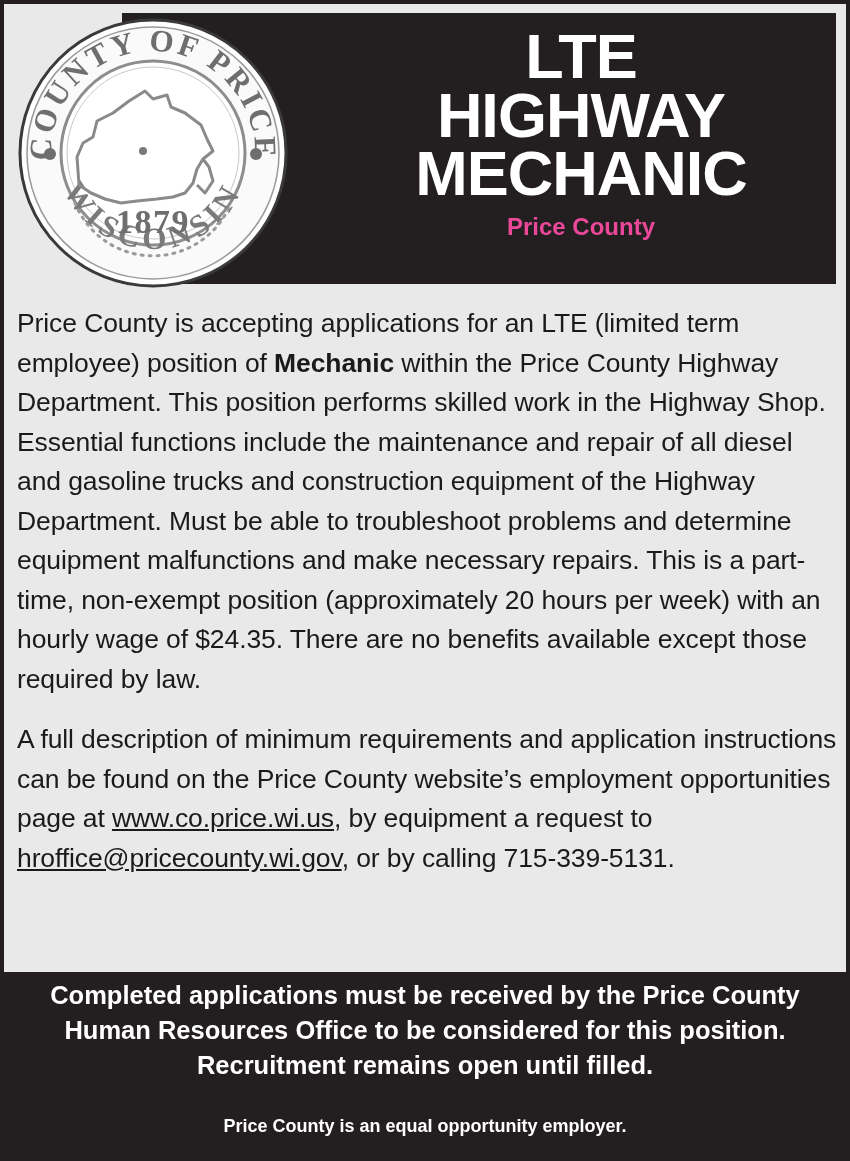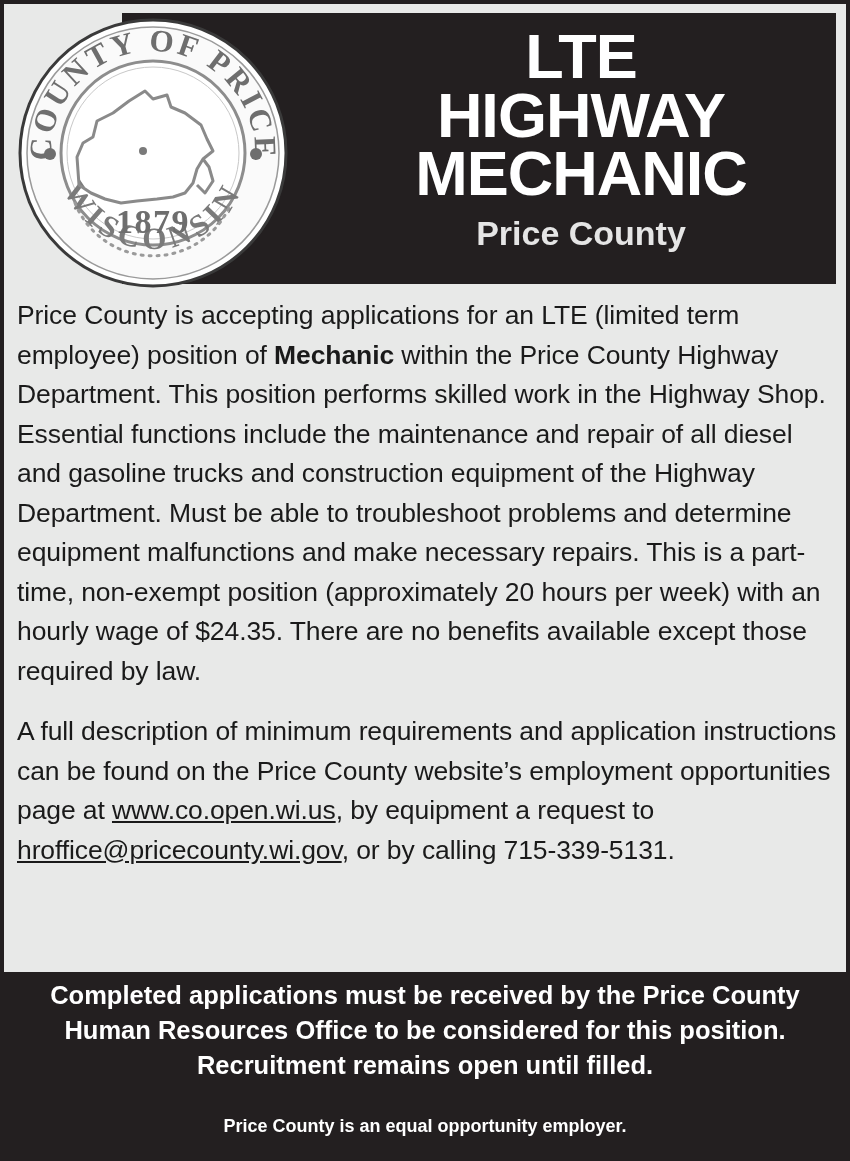--- a/index.html
+++ b/index.html
@@ -50,44 +50,44 @@
   .title-line {
     color: #ffffff;
     font-weight: bold;
     font-size: 63px;
     line-height: 0.93;
     letter-spacing: -1px;
     white-space: nowrap;
     text-align: center;
   }
   .subtitle-line {
-    color: #e5e5e5;
+    color: #ec4899;
     font-weight: bold;
-    font-size: 34px;
+    font-size: 24px;
     line-height: 1.28;
     white-space: nowrap;
     text-align: center;
   }
   .subtitle-line.first { margin-top: 9px; }
 
   
   .seal-wrap {
     position: absolute;
     left: 13px;
     top: 13px;
     width: 272px;
     height: 272px;
   }
   .seal-wrap svg { display: block; width: 272px; height: 272px; }
 
   
   .body-copy {
     position: absolute;
     left: 13px;
-    top: 292px;
+    top: 300px;
     width: 822px;
   }
   .para {
     color: #1a1a1a;
     font-size: 26.5px;
     line-height: 39.5px;
     margin: 0 0 21px 0;
     letter-spacing: -0.1px;
   }
   .para:last-child { margin-bottom: 0; }
@@ -166,21 +166,21 @@
       <circle cx="126" cy="134" r="4" fill="#7a7a7a"></circle>
 
       <text x="136" y="216" text-anchor="middle" font-family="Liberation Serif, serif" font-size="34" font-weight="bold" fill="#6e6e6e" letter-spacing="1.5">1879</text>
 
       <path d="M 58 186 A 84 84 0 0 0 214 186" fill="none" stroke="#9a9a9a" stroke-width="3" stroke-dasharray="2 6" stroke-linecap="round"></path>
     </svg>
   </div>
 
   <div class="body-copy">
     <p class="para"><span>Price County is accepting applications for an LTE (limited term employee) position of </span><b>Mechanic</b><span> within the Price County Highway Department. This position performs skilled work in the Highway Shop. Essential functions include the maintenance and repair of all diesel and gasoline trucks and construction equipment of the Highway Department. Must be able to troubleshoot problems and determine equipment malfunctions and make necessary repairs. This is a part-time, non-exempt position (approximately 20 hours per week) with an hourly wage of $24.35. There are no benefits available except those required by law.</span></p>
-    <p class="para"><span>A full description of minimum requirements and application instructions can be found on the Price County website’s employment opportunities page at </span><u>www.co.open.wi.us</u><span>, by equipment a request to </span><u>hroffice@pricecounty.wi.gov</u><span>, or by calling </span><span>715-339-5131</span><span>.</span></p>
+    <p class="para"><span>A full description of minimum requirements and application instructions can be found on the Price County website’s employment opportunities page at </span><u>www.co.price.wi.us</u><span>, by equipment a request to </span><u>hroffice@pricecounty.wi.gov</u><span>, or by calling </span><span>715-339-5131</span><span>.</span></p>
   </div>
 
   <div class="footer">
     <div class="footer-main">Completed applications must be received by the Price County Human Resources Office to be considered for this position. Recruitment remains open until filled.</div>
     <div class="footer-eeo">Price County is an equal opportunity employer.</div>
   </div>
 
 </div>
 
 </body></html>

